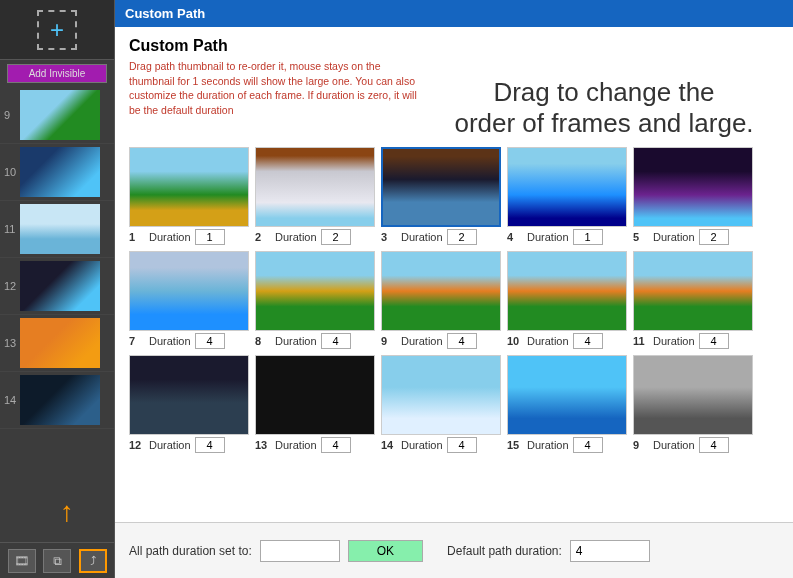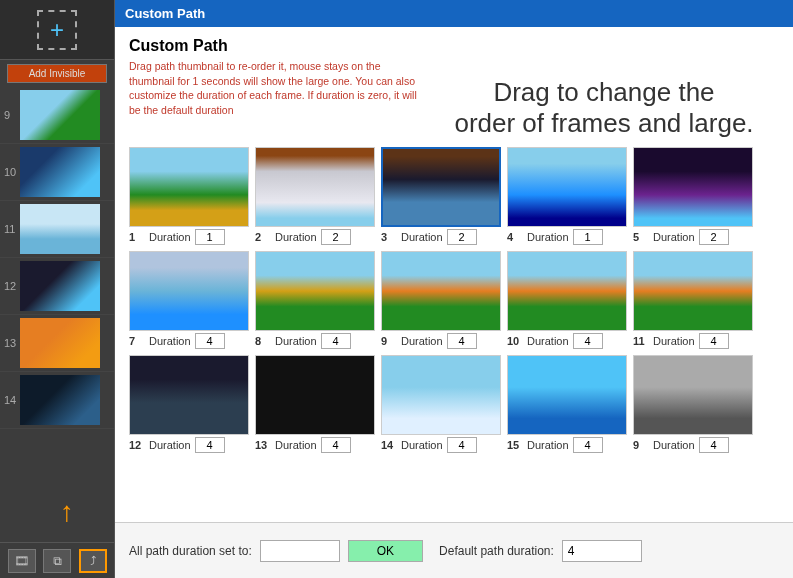--- a/index.html
+++ b/index.html
@@ -25,21 +25,21 @@
     }
     .plus-icon {
       width: 40px; height: 40px;
       border: 2px dashed #aaa;
       display: flex; align-items: center; justify-content: center;
       color: #4fc3f7;
       font-size: 24px;
       cursor: pointer;
     }
     .add-invisible-btn {
-      background: #c2410c;
+      background: #a21caf;
       color: #ddd;
       border: 1px solid #777;
       padding: 3px 6px;
       font-size: 10px;
       margin: 4px auto;
       display: block;
       cursor: pointer;
       width: 100px;
       text-align: center;
     }
@@ -244,21 +244,21 @@
       padding: 3px 5px;
       font-size: 12px;
     }
     .ok-btn {
       background: #86efac;
       border: 1px solid #aaa;
       padding: 3px 28px;
       font-size: 12px;
       cursor: pointer;
     }
-    .default-duration-label { font-size: 12px; color: #333; margin-left: 8px; }
+    .default-duration-label { font-size: 12px; color: #333; margin-left: 16px; }
     .default-duration-input {
       width: 80px;
       border: 1px solid #aaa;
       padding: 3px 5px;
       font-size: 12px;
     }
   </style>
 </head>
 <body>
 

